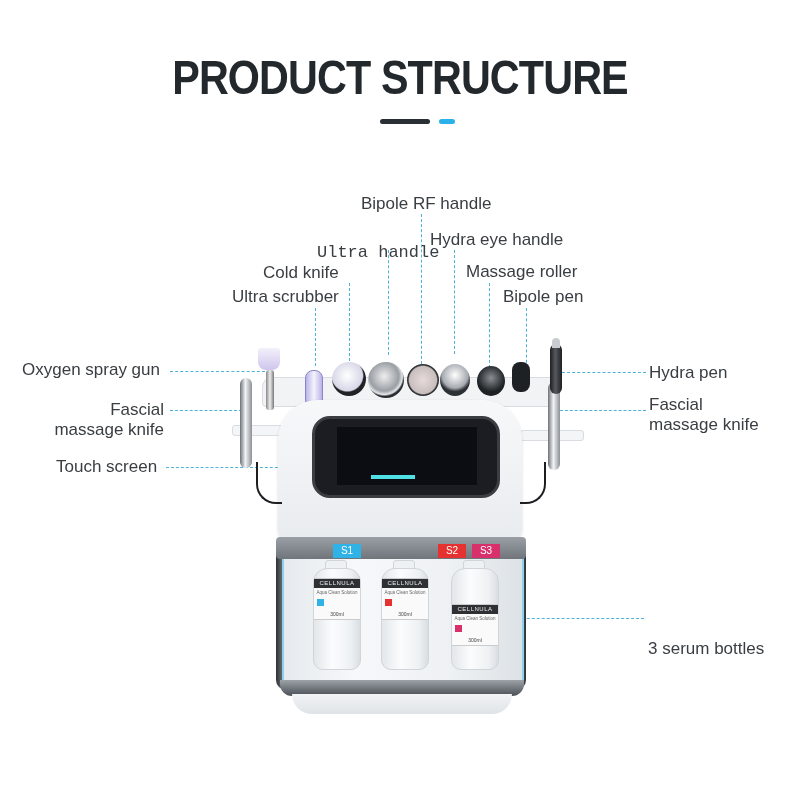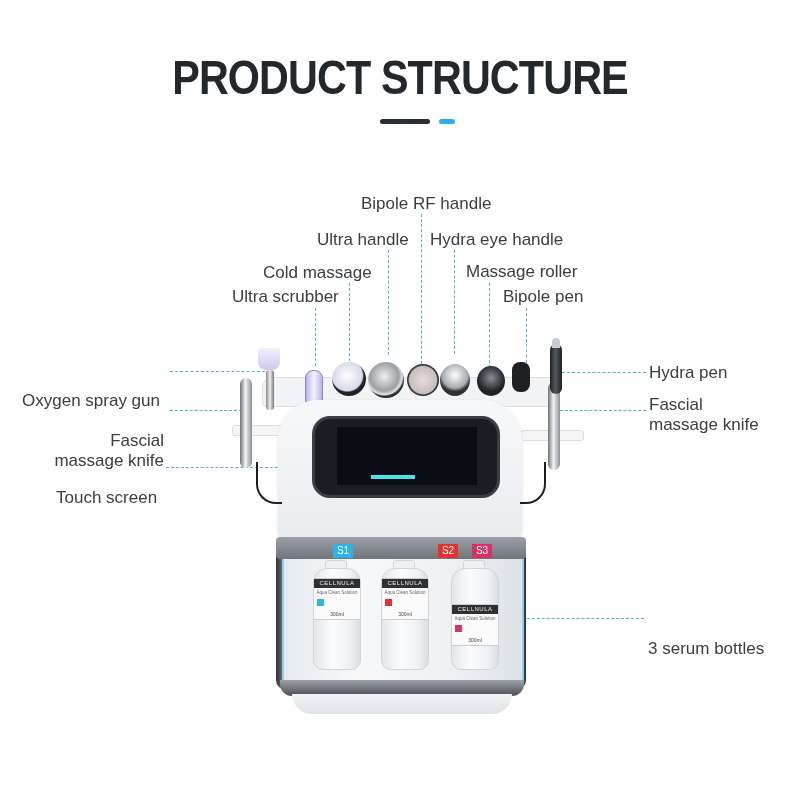--- a/index.html
+++ b/index.html
@@ -2,59 +2,59 @@
 <html><head>
 <meta charset="utf-8">
 <style>
   html, body { margin:0; padding:0; background:#ffffff; }
   body { width:800px; height:800px; position:relative; overflow:hidden; font-family:"Liberation Sans", sans-serif; color:#2b2f33; }
   .title { position:absolute; top:50px; left:0; width:800px; text-align:center; font-family:"Liberation Sans", sans-serif; font-weight:700; font-size:48px; letter-spacing:-1px; color:#23282d; transform:scaleX(0.86); transform-origin:400px 0; }
   .bar-dark { position:absolute; top:119px; left:380px; width:50px; height:5px; border-radius:3px; background:#2a2f36; }
   .bar-blue { position:absolute; top:119px; left:439px; width:16px; height:5px; border-radius:3px; background:#2bb0ea; }
 
   .label { position:absolute; font-size:17px; line-height:20px; color:#3a3e42; white-space:nowrap; }
-  .label.right { text-align:right;margin-top:31px; }
+  .label.right { text-align:right; }
   .vline { position:absolute; width:0; border-left:1px dashed #4bb3d8; }
   .hline { position:absolute; height:0; border-top:1px dashed #4bb3d8; }
 
   
   .machine { position:absolute; }
   .holder { position:absolute; background:#f4f5f7; border:1px solid #d9dce0; border-radius:3px; }
   .head { position:absolute; border-radius:50%; }
   .body-top { position:absolute; left:278px; top:400px; width:244px; height:140px; background:linear-gradient(#f7f8fa,#e9ecef); border-radius:40px 40px 10px 10px; box-shadow:0 1px 3px rgba(0,0,0,.15); }
   .screen { position:absolute; left:312px; top:416px; width:182px; height:76px; background:#1b1d22; border-radius:18px; border:3px solid #3a3d42; }
   .screen-inner { position:absolute; left:22px; top:8px; width:140px; height:58px; background:#0b0d12; }
   .screen-bar { position:absolute; left:56px; top:56px; width:44px; height:4px; background:#4ee0e4; }
   .band { position:absolute; left:276px; top:537px; width:250px; height:22px; background:linear-gradient(#9aa0a6,#6f757b); border-radius:4px; }
   .tank { position:absolute; left:282px; top:540px; width:238px; height:145px; background:linear-gradient(90deg,#e6eaee,#f6f8fa 30%,#eef1f4 70%,#dde2e6); border:2px solid #8fd0ec; border-radius:6px; }
   .tank-frame-l { position:absolute; left:276px; top:540px; width:10px; height:150px; background:linear-gradient(90deg,#2d3136,#8a9096); border-radius:6px 0 0 20px; }
   .tank-frame-r { position:absolute; left:516px; top:540px; width:10px; height:150px; background:linear-gradient(90deg,#8a9096,#2d3136); border-radius:0 6px 20px 0; }
   .base-dark { position:absolute; left:280px; top:680px; width:244px; height:16px; background:linear-gradient(#9ca2a8,#4b5056); border-radius:0 0 12px 12px; }
   .base { position:absolute; left:292px; top:694px; width:220px; height:20px; background:linear-gradient(#f2f4f6,#dfe3e7); border-radius:0 0 40px 40px; }
-  .tag { position:absolute; width:20px; height:14px; color:#fff; font-size:10px; line-height:14px; text-align:center; }
+  .tag { position:absolute; width:28px; height:14px; color:#fff; font-size:10px; line-height:14px; text-align:center; }
   .bottle { position:absolute; width:46px; background:linear-gradient(90deg,#e3e7ea,#fbfcfd 40%,#eef1f3 80%,#d9dee2); border-radius:14px 14px 10px 10px; border:1px solid #d0d5d9; }
   .bottle-neck { position:absolute; width:20px; height:12px; background:#eef1f3; border:1px solid #d0d5d9; border-radius:3px; }
   .blabel { position:absolute; width:46px; height:40px; background:#fafafa; border-top:1px solid #ccc; border-bottom:1px solid #ccc; }
   .blabel .brand { display:block; background:#2e3033; color:#eee; font-size:6px; height:9px; line-height:9px; text-align:center; letter-spacing:.5px; }
   .blabel .sub { display:block; font-size:4.5px; color:#666; text-align:center; margin-top:2px; }
   .blabel .sq { position:absolute; left:3px; top:20px; width:7px; height:7px; }
   .blabel .vol { position:absolute; left:0; bottom:2px; width:46px; text-align:center; font-size:5px; color:#444; }
   .handle { position:absolute; border-radius:6px; }
 </style>
 </head>
 <body>
 
 <div class="title">PRODUCT STRUCTURE</div>
 <div class="bar-dark"></div>
 <div class="bar-blue"></div>
 
 <div class="label" style="left:361px;top:194px;text-align:center;">Bipole RF handle</div>
-<div class="label" style="left:317px;top:230px;">Ultra handle</div>
+<div class="label" style="left:317px;top:243px;font-family:Liberation Mono, monospace;">Ultra handle</div>
 <div class="label" style="left:430px;top:230px;">Hydra eye handle</div>
-<div class="label" style="left:263px;top:263px;">Cold massage</div>
+<div class="label" style="left:263px;top:263px;">Cold knife</div>
 <div class="label" style="left:466px;top:262px;text-align:center;">Massage roller</div>
 <div class="label" style="left:232px;top:287px;">Ultra scrubber</div>
 <div class="label" style="left:503px;top:287px;">Bipole pen</div>
 
 <div class="vline" style="left:315px;top:308px;height:58px;"></div>
 <div class="vline" style="left:349px;top:283px;height:78px;"></div>
 <div class="vline" style="left:388px;top:250px;height:105px;"></div>
 <div class="vline" style="left:421px;top:214px;height:150px;"></div>
 <div class="vline" style="left:454px;top:250px;height:104px;"></div>
 <div class="vline" style="left:489px;top:283px;height:85px;"></div>

